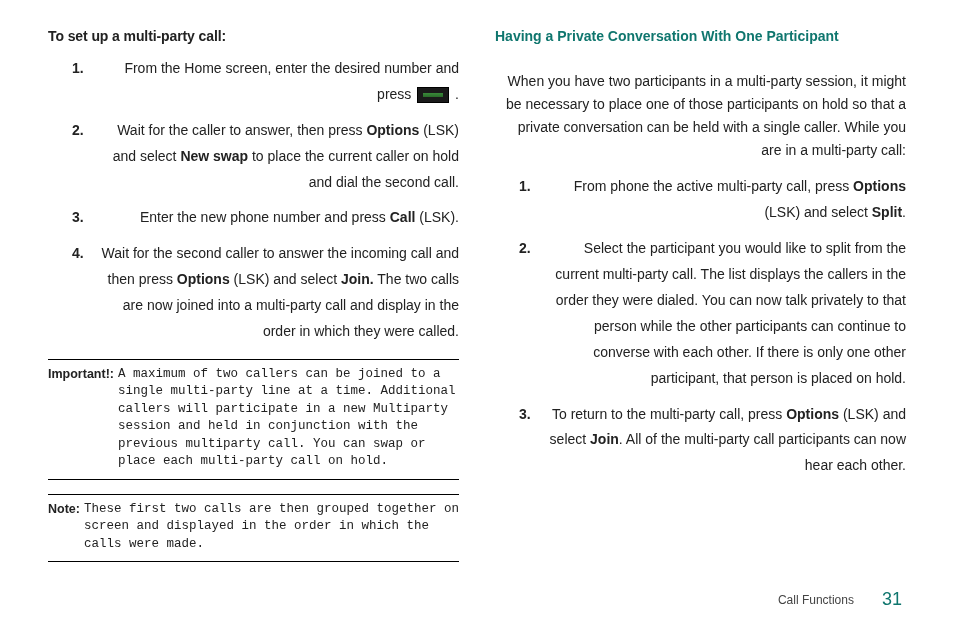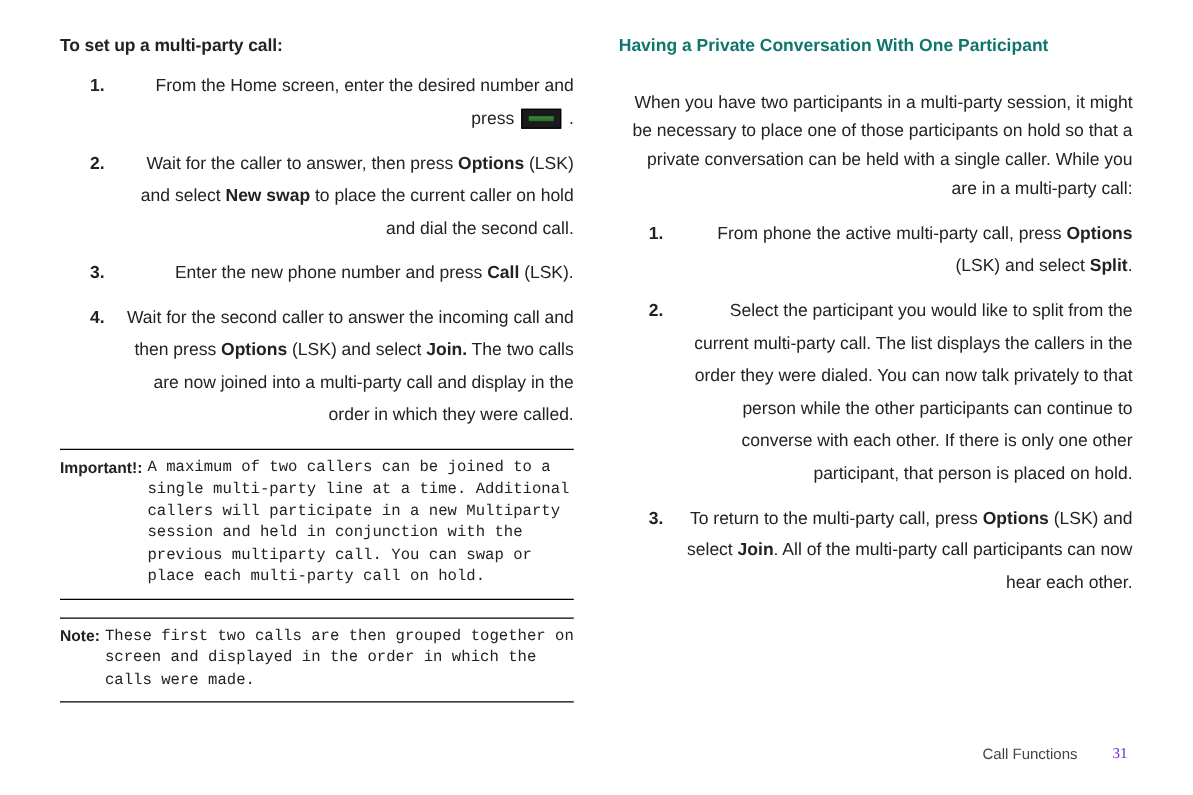--- a/index.html
+++ b/index.html
@@ -94,21 +94,21 @@
     .footer {
       position: absolute;
       bottom: 26px;
       right: 52px;
       font-size: 12px;
       color: #444;
       display: flex;
       align-items: center;
       gap: 28px;
     }
-    .footer .pg { font-size: 12px; color: #6d28d9; font-family: Liberation Serif, serif; }
+    .footer .pg { font-size: 18px; color: #0f766e; }
   </style>
 </head>
 <body>
 
 <div class="columns">
   <div class="col">
     <div class="heading-bold">To set up a multi-party call:</div>
     <ol>
       <li>
         <span>From the Home screen, enter the desired number and press </span><span class="button-icon"></span><span> .</span>

